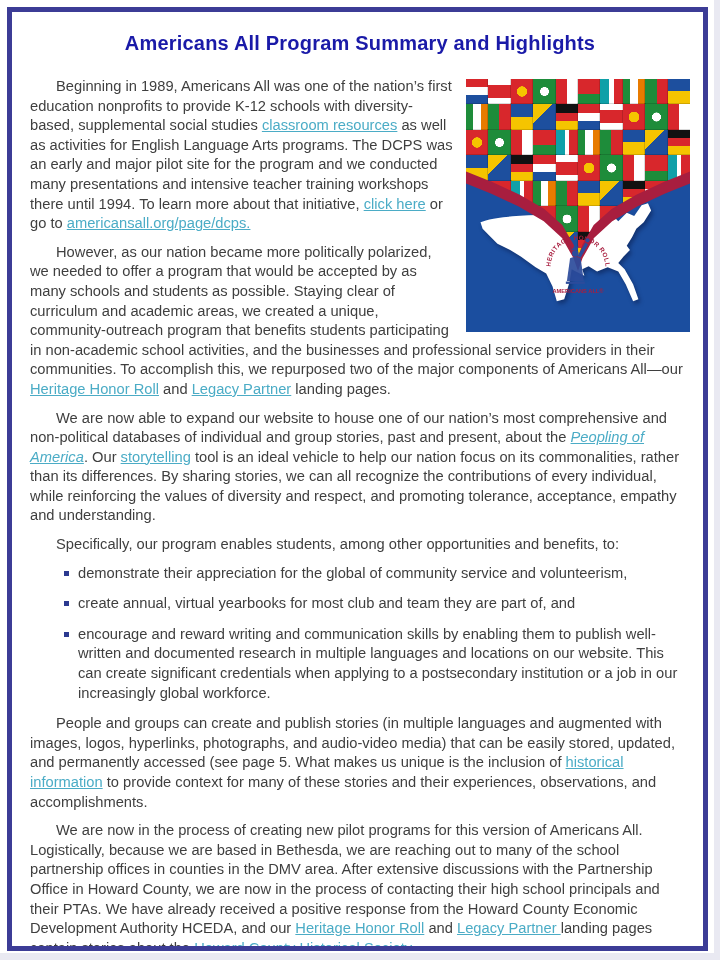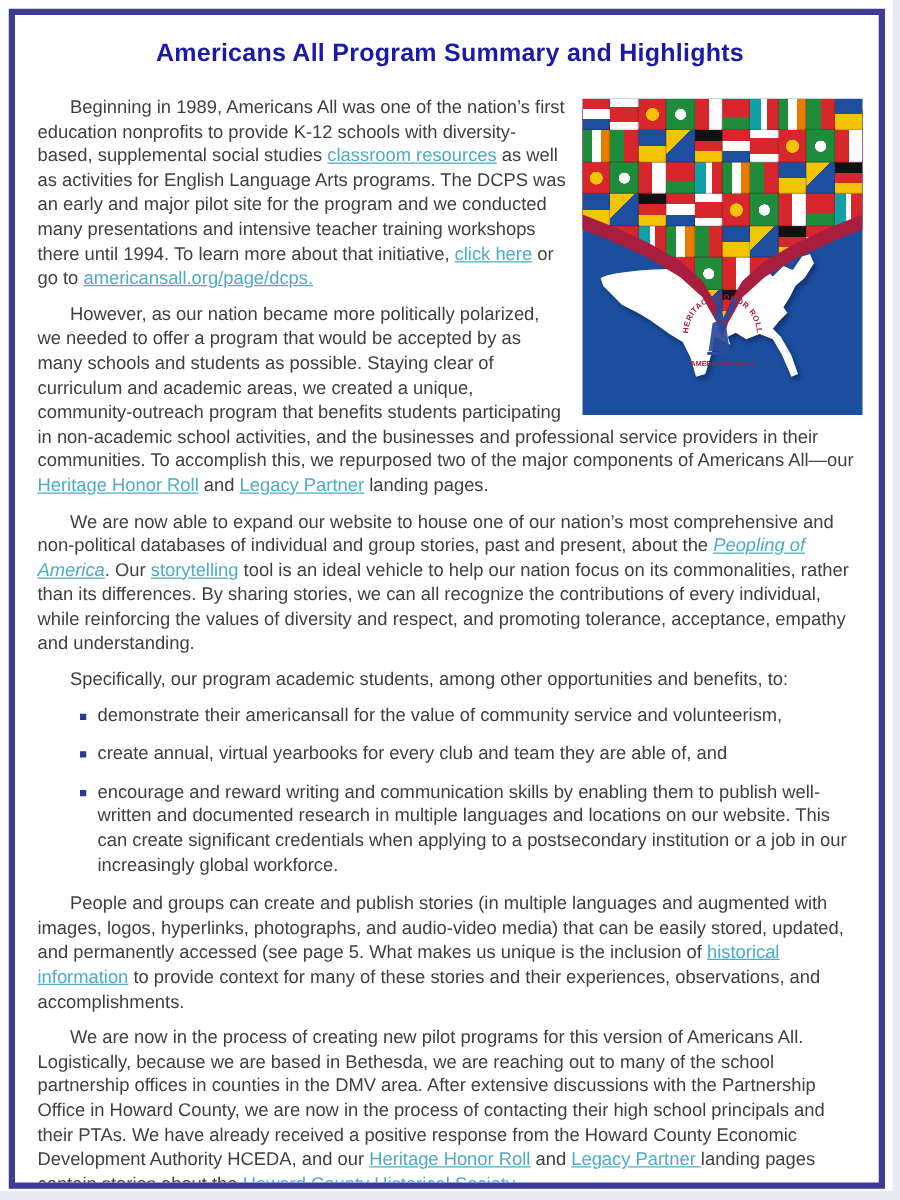--- a/index.html
+++ b/index.html
@@ -161,23 +161,23 @@
             <path d="M28.5 31.5 Q33.5 29 38.5 31.5 L41.5 53 L25.5 53 Z" opacity=".92"></path>
             <rect x="24.5" y="53.5" width="18" height="2.2"></rect>
           </g>
           <text x="36" y="64.5" font-size="5.4" font-weight="bold" fill="#A81E3F" text-anchor="middle">AMERICANS ALL®</text>
         </svg>
       </div>
 
     <p class="para"><span>Beginning in 1989, Americans All was one of the nation’s first education nonprofits to provide K-12 schools with diversity-based, supplemental social studies </span><a class="link" href="#">classroom resources</a><span> as well as activities for English Language Arts programs. The DCPS was an early and major pilot site for the program and we conducted many presentations and intensive teacher training workshops there until 1994. To learn more about that initiative, </span><a class="link" href="#">click here</a><span> or go to </span><a class="link" href="#">americansall.org/page/dcps.</a></p>
         <p class="para"><span>However, as our nation became more politically polarized, we needed to offer a program that would be accepted by as many schools and students as possible. Staying clear of curriculum and academic areas, we created a unique, community-outreach program that benefits students participating in non-academic school activities, and the businesses and professional service providers in their communities. To accomplish this, we repurposed two of the major components of Americans All—our </span><a class="link" href="#">Heritage Honor Roll</a><span> and </span><a class="link" href="#">Legacy Partner</a><span> landing pages.</span></p>
         <p class="para"><span>We are now able to expand our website to house one of our nation’s most comprehensive and non-political databases of individual and group stories, past and present, about the </span><a class="link italic" href="#">Peopling of America</a><span>. Our </span><a class="link" href="#">storytelling</a><span> tool is an ideal vehicle to help our nation focus on its commonalities, rather than its differences. By sharing stories, we can all recognize the contributions of every individual, while reinforcing the values of diversity and respect, and promoting tolerance, acceptance, empathy and understanding.</span></p>
-        <p class="para"><span>Specifically, our program academic students, among other opportunities and benefits, to:</span></p>
-        <div class="bullet-item"><span class="bullet-square"></span><span><span>demonstrate their americansall for the value of community service and volunteerism,</span></span></div>
-        <div class="bullet-item"><span class="bullet-square"></span><span><span>create annual, virtual yearbooks for every club and team they are able of, and</span></span></div>
+        <p class="para"><span>Specifically, our program enables students, among other opportunities and benefits, to:</span></p>
+        <div class="bullet-item"><span class="bullet-square"></span><span><span>demonstrate their appreciation for the global of community service and volunteerism,</span></span></div>
+        <div class="bullet-item"><span class="bullet-square"></span><span><span>create annual, virtual yearbooks for most club and team they are part of, and</span></span></div>
         <div class="bullet-item"><span class="bullet-square"></span><span><span>encourage and reward writing and communication skills by enabling them to publish well-written and documented research in multiple languages and locations on our website. This can create significant credentials when applying to a postsecondary institution or a job in our increasingly global workforce.</span></span></div>
         <p class="para"><span>People and groups can create and publish stories (in multiple languages and augmented with images, logos, hyperlinks, photographs, and audio-video media) that can be easily stored, updated, and permanently accessed (see page 5. What makes us unique is the inclusion of </span><a class="link" href="#">historical information</a><span> to provide context for many of these stories and their experiences, observations, and accomplishments.</span></p>
         <p class="para"><span>We are now in the process of creating new pilot programs for this version of Americans All. Logistically, because we are based in Bethesda, we are reaching out to many of the school partnership offices in counties in the DMV area. After extensive discussions with the Partnership Office in Howard County, we are now in the process of contacting their high school principals and their PTAs. We have already received a positive response from the Howard County Economic Development Authority HCEDA, and our </span><a class="link" href="#">Heritage Honor Roll</a><span> and </span><a class="link" href="#">Legacy Partner </a><span>landing pages contain stories about the </span><a class="link" href="#">Howard County Historical Society</a><span>.</span></p>
       </div>
 
   </div>
 </div>
 
 <div class="bottom-strip"></div>
 

